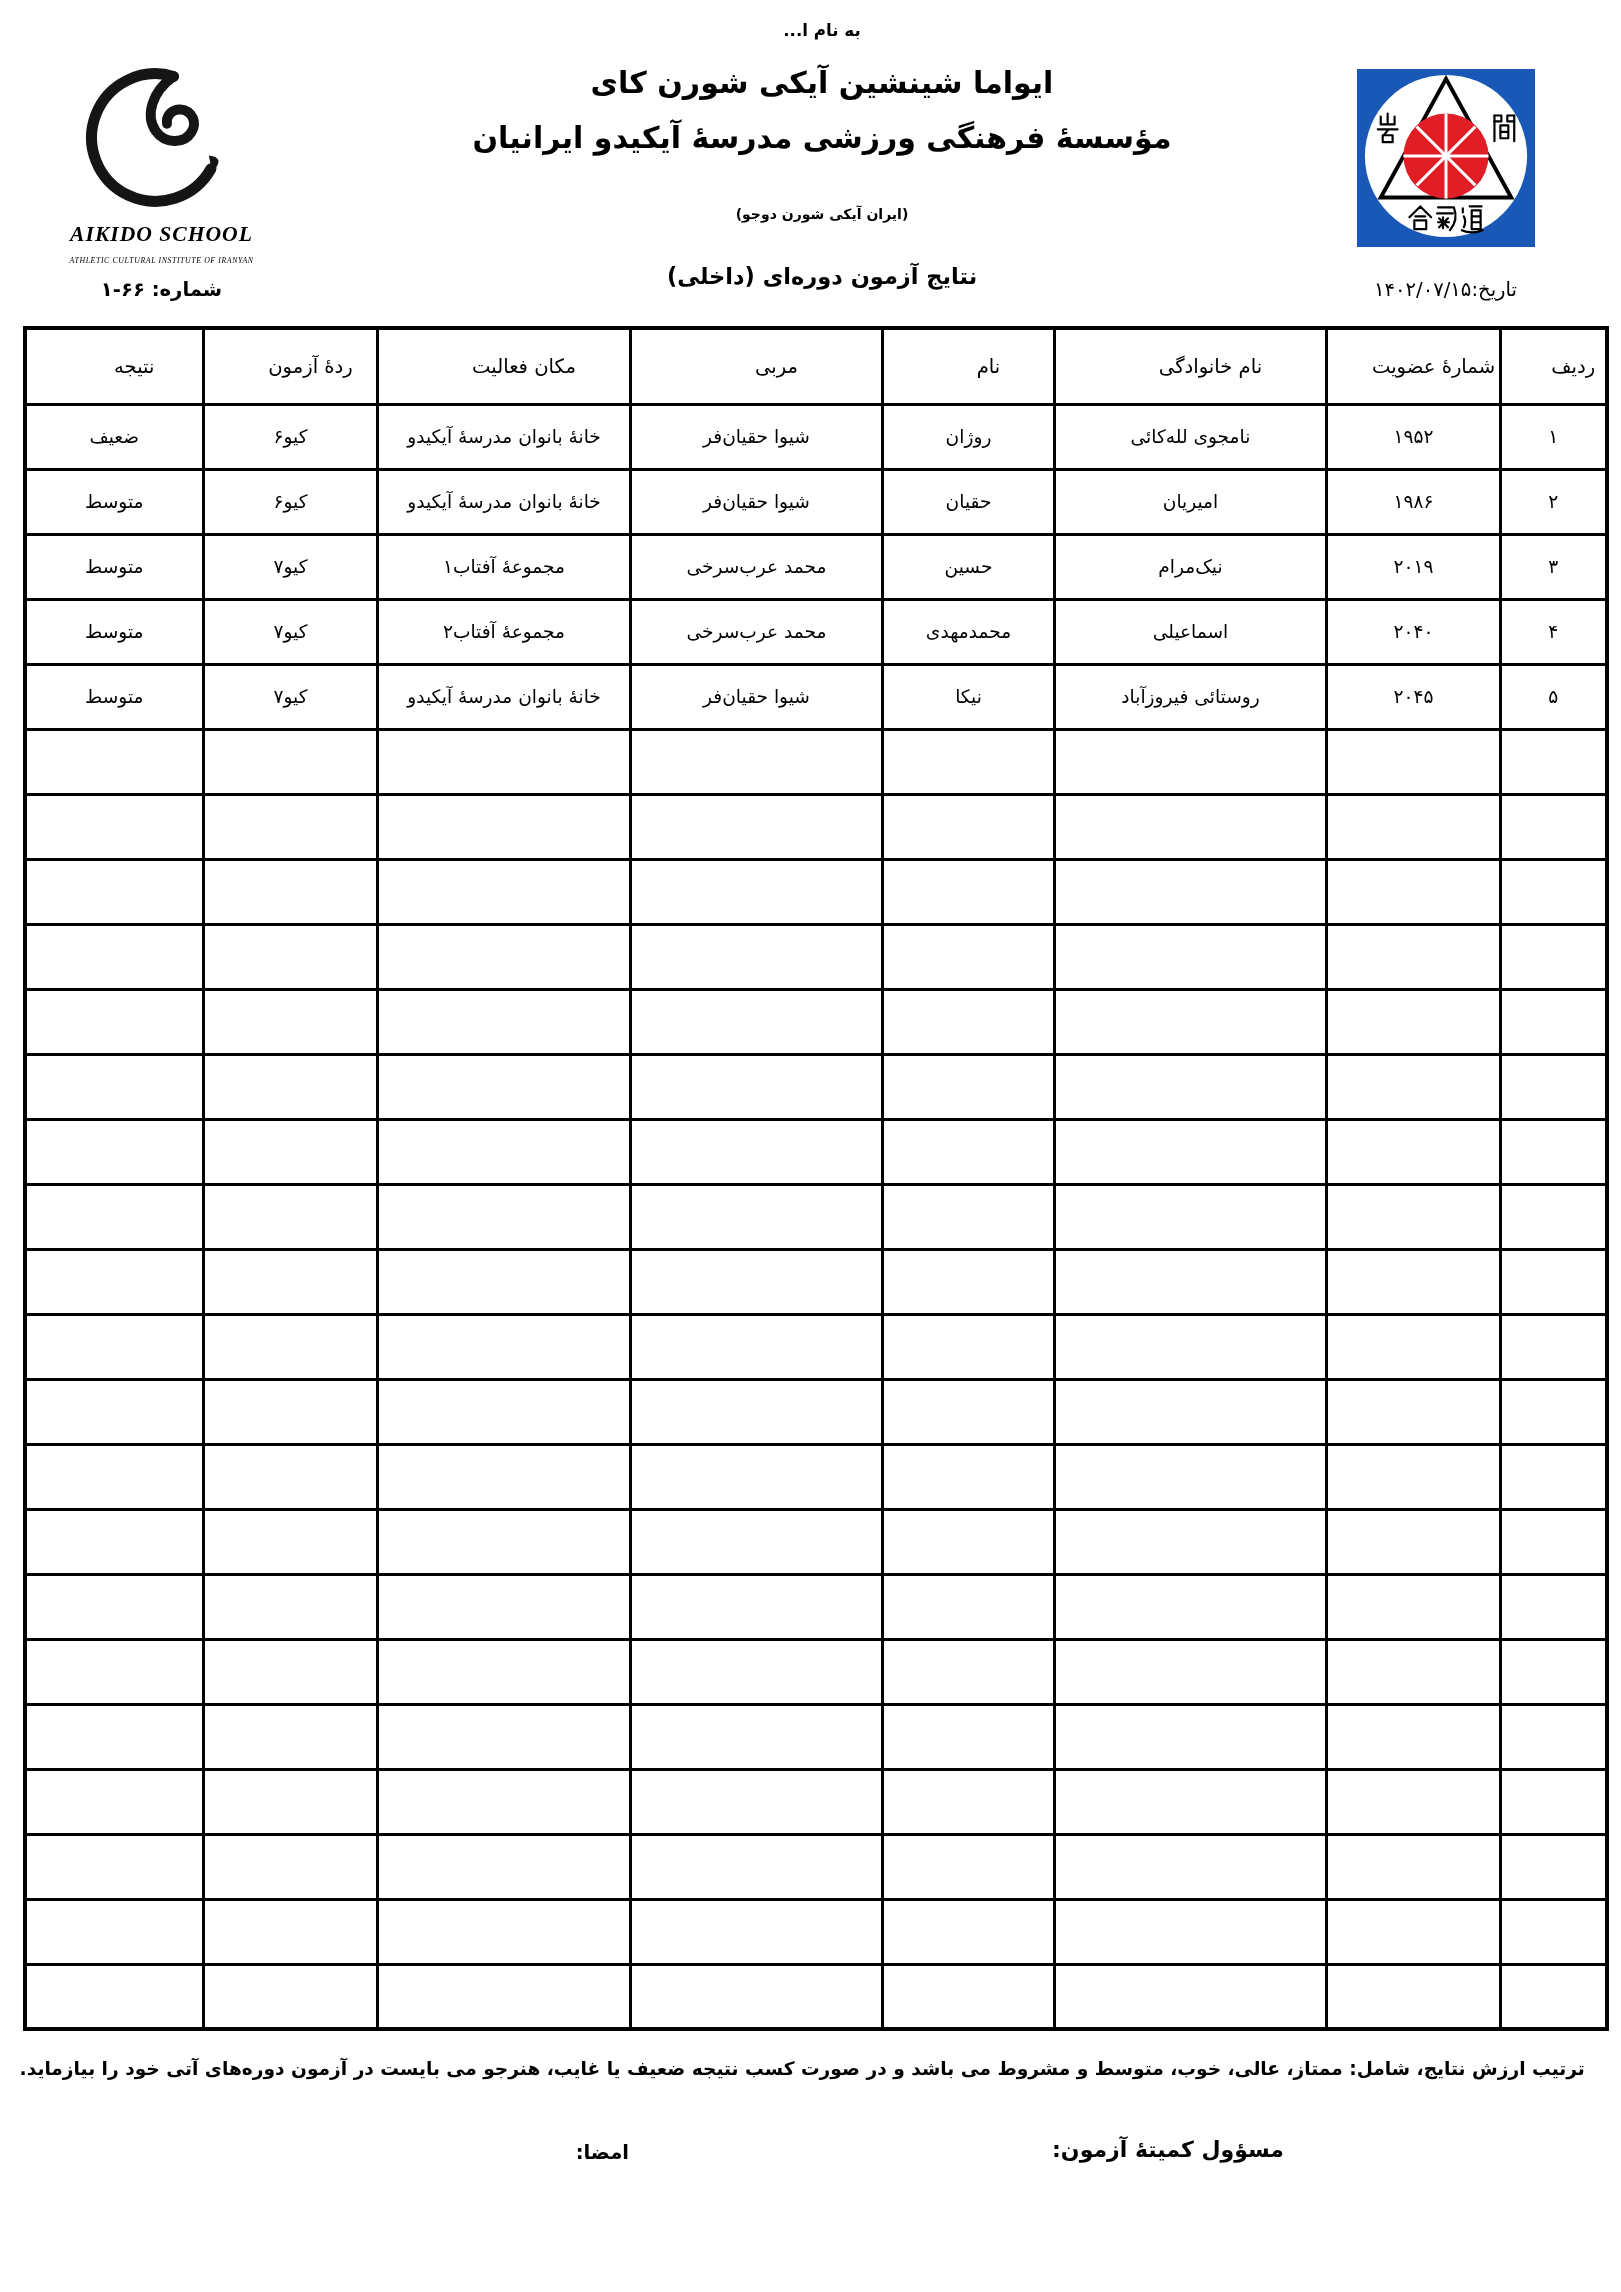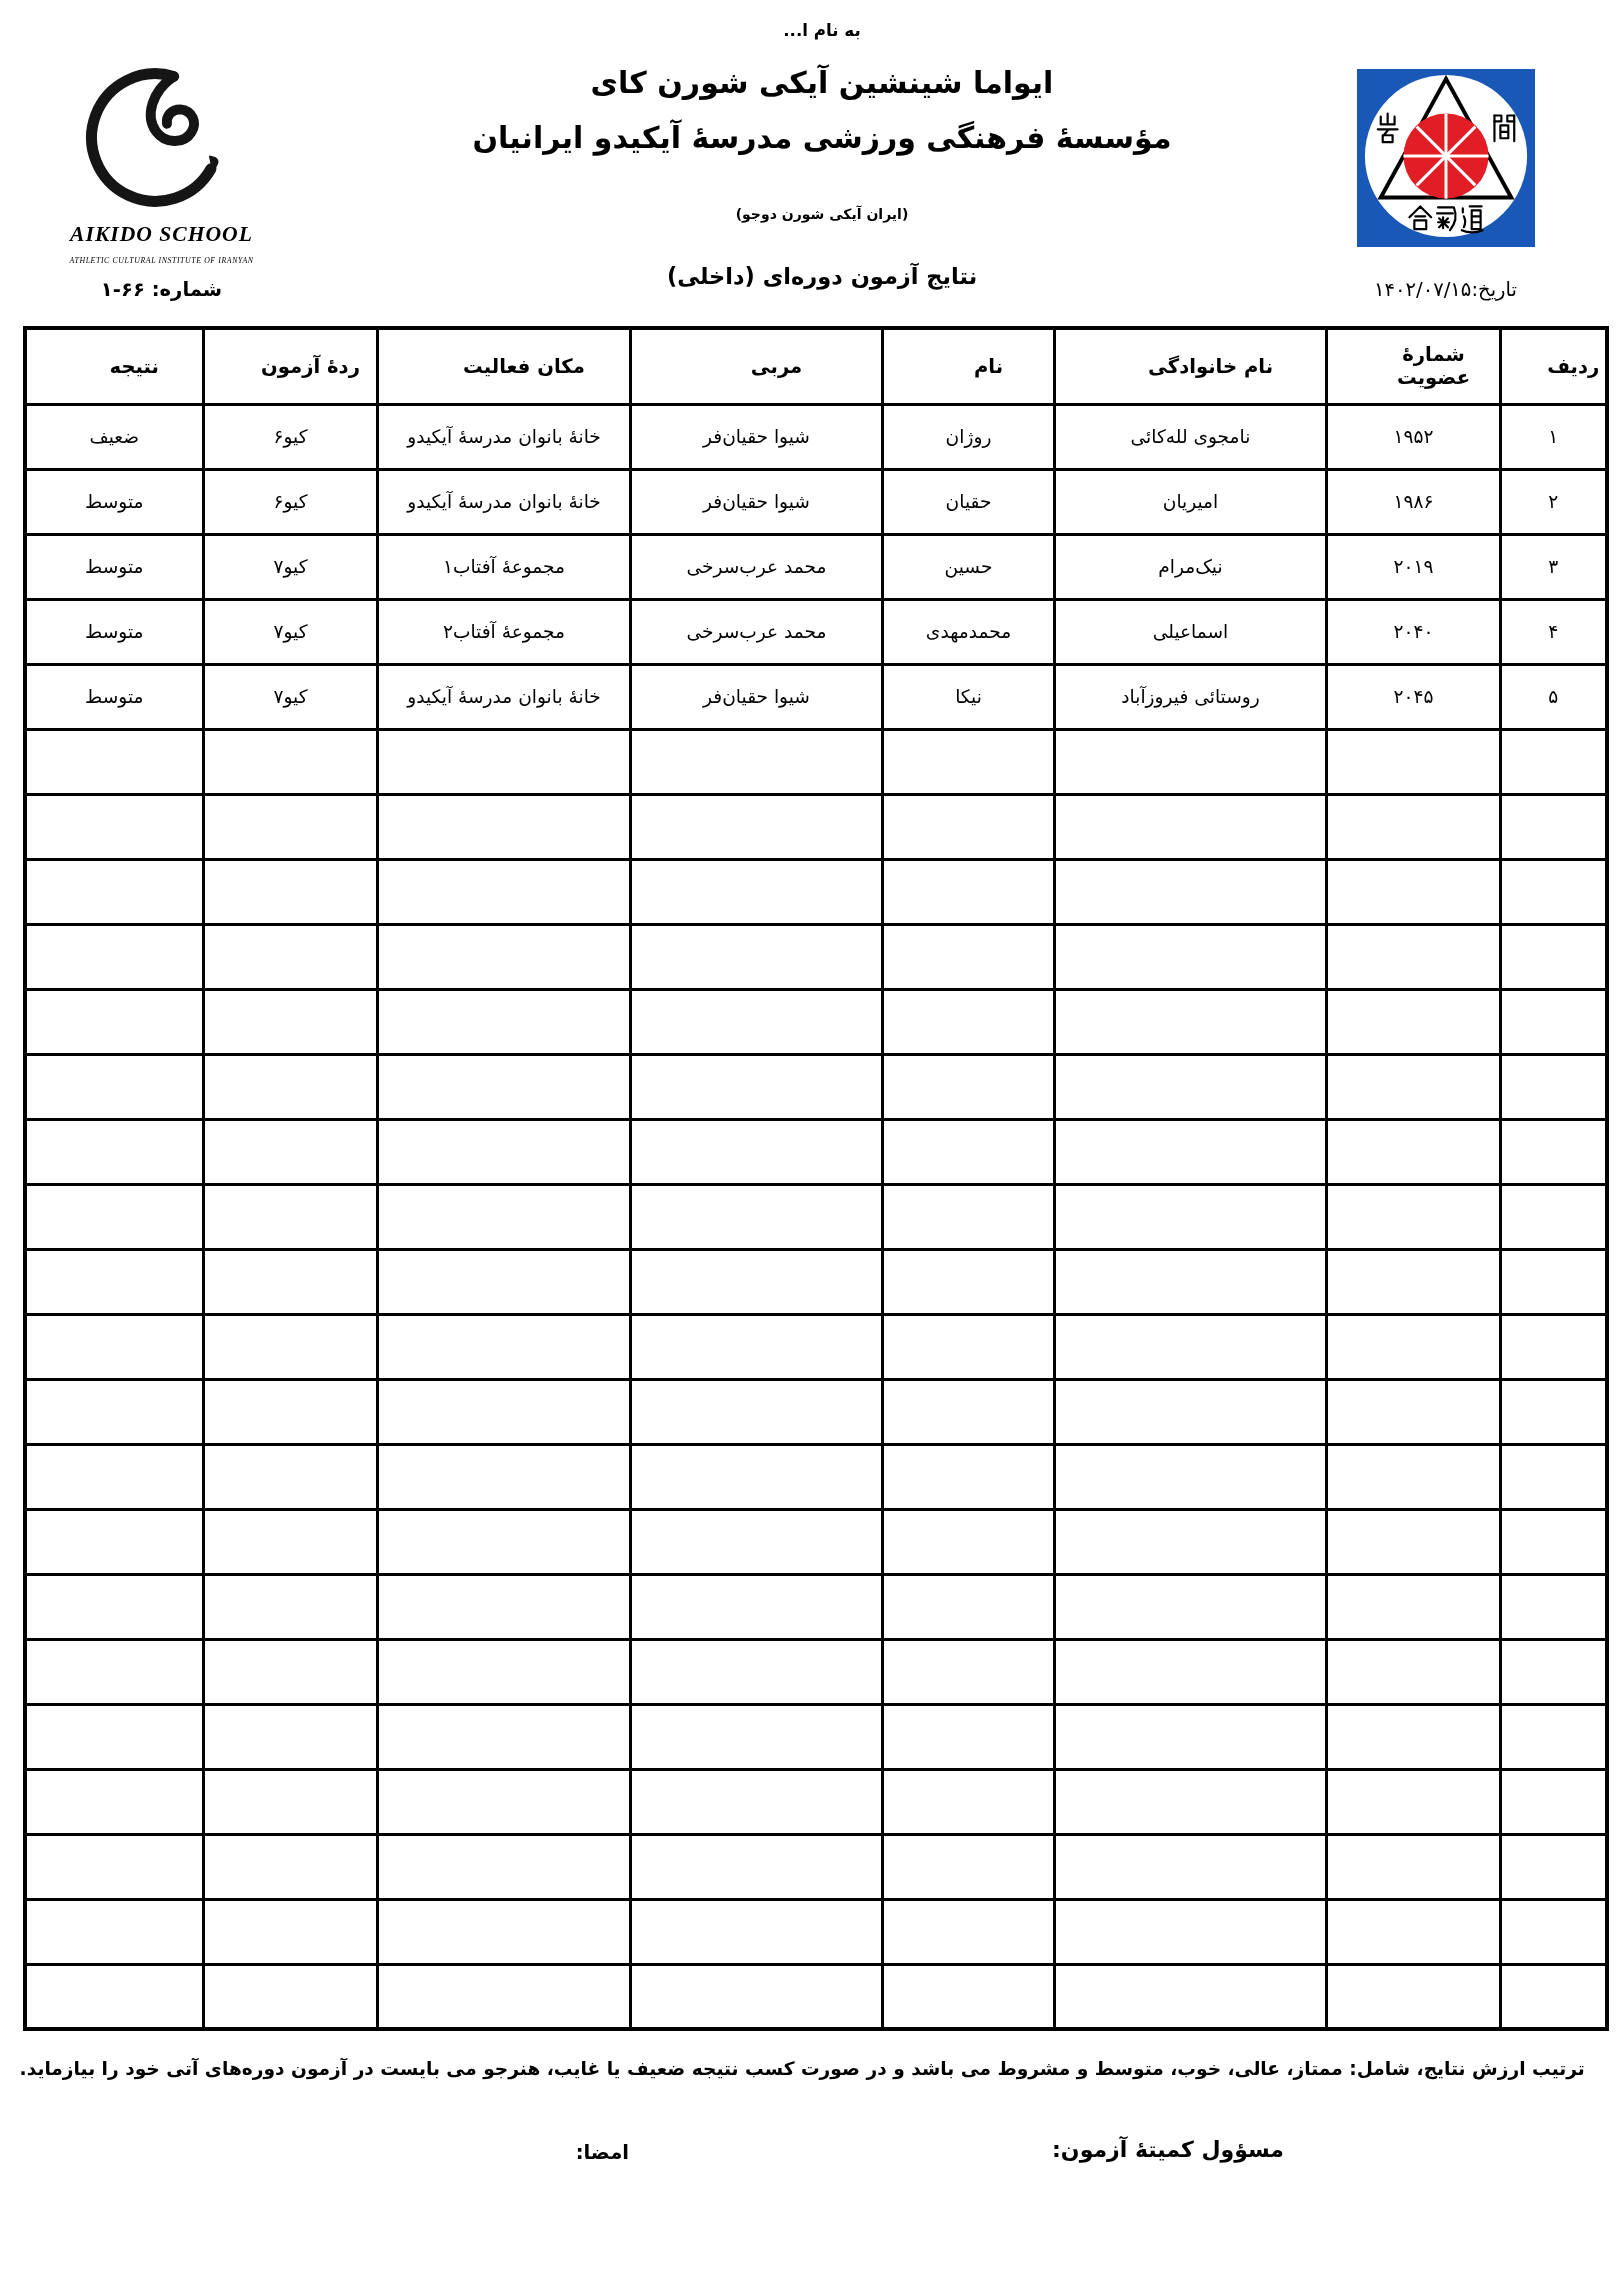--- a/index.html
+++ b/index.html
@@ -26,21 +26,21 @@
 
   
   .right-logo { left:1357px; top:69px; width:178px; height:178px; }
   .date-label { left:1274px; top:278px; width:343px; text-align:center; font-size:19.6px; font-weight:normal; white-space:nowrap; }
 
   
   table.results { position:absolute; left:22.5px; top:326px; width:1584px;
                   border-collapse:collapse; table-layout:fixed;
                   border:4.9px solid #000; }
   table.results th, table.results td { border:3.9px solid #000; text-align:center; vertical-align:middle; overflow:hidden; }
-  table.results thead th { height:76px; font-size:19.6px; font-weight:bold;padding-left:40px; }
+  table.results thead th { height:76px; font-size:19.6px; font-weight:normal;padding-left:40px; }
   table.results tbody td { height:65px; font-size:18.6px; font-weight:normal; }
 
   
   .note      { top:2058px; left:19.6px; right:15.7px; text-align:left; font-size:18.6px; font-weight:bold; white-space:nowrap; }
   .committee { top:2137px; right:337px; font-size:22px; font-weight:bold;text-align:center; }
   .signature { top:2141px; right:992px; font-size:19.6px; font-weight:bold; }
 
   svg .k { fill:none; stroke:#000; stroke-width:2.2; stroke-linecap:round; stroke-linejoin:round; }
 </style>
 </head>

